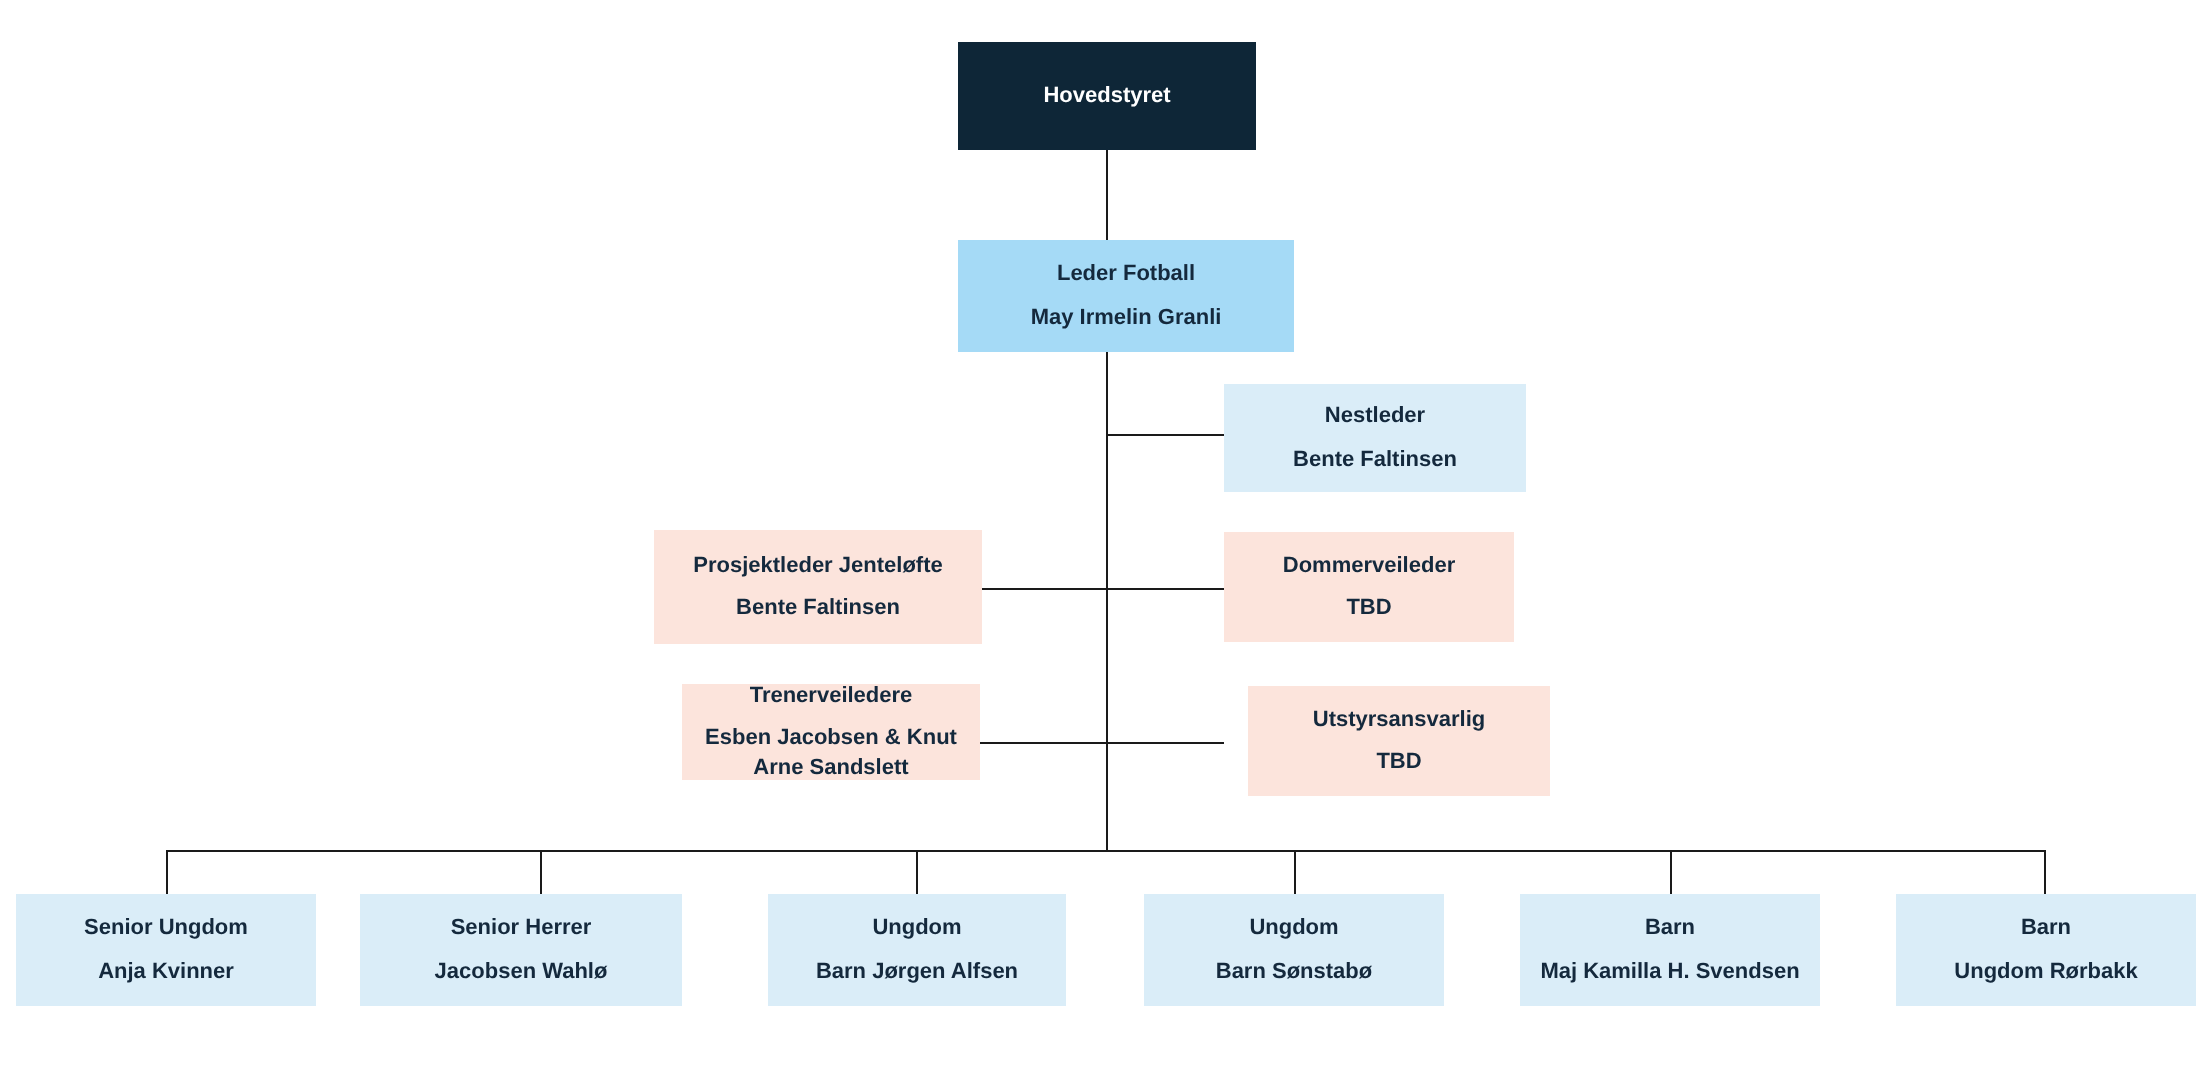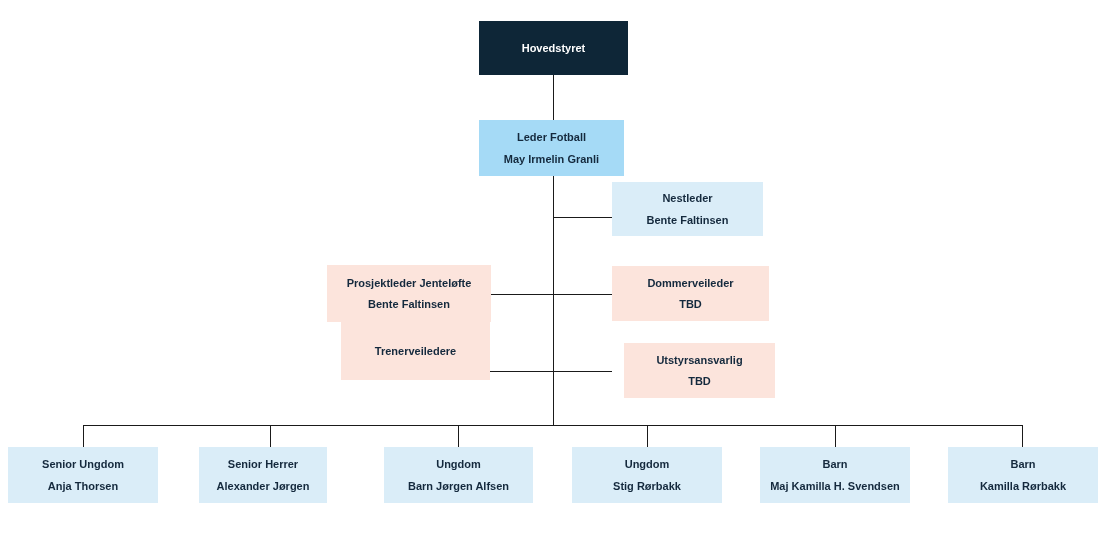--- a/index.html
+++ b/index.html
@@ -55,72 +55,73 @@
   <div class="line" style="left:270px;  top:425px; width:1px; height:22px"></div>
   <div class="line" style="left:458px;  top:425px; width:1px; height:22px"></div>
   <div class="line" style="left:647px;  top:425px; width:1px; height:22px"></div>
   <div class="line" style="left:835px;  top:425px; width:1px; height:22px"></div>
   <div class="line" style="left:1022px; top:425px; width:1px; height:22px"></div>
 
   <div class="node fill-navy" style="left:479px; top:21px; width:149px; height:54px">
     <span class="t">Hovedstyret</span>
   </div>
 
-  <div class="node fill-blue" style="left:479px; top:120px; width:145px; height:56px">
+  <div class="node fill-blue" style="left:479px; top:120px; width:168px; height:56px">
     <span class="t">Leder Fotball</span>
     <span class="n">May Irmelin Granli</span>
   </div>
 
-  <div class="node fill-pale" style="left:612px; top:182px; width:151px; height:54px">
+  <div class="node fill-pale" style="left:612px; top:192px; width:151px; height:54px">
     <span class="t">Nestleder</span>
     <span class="n">Bente Faltinsen</span>
   </div>
 
   <div class="node fill-peach" style="left:327px; top:265px; width:164px; height:57px">
     <span class="t">Prosjektleder Jenteløfte</span>
     <span class="n">Bente Faltinsen</span>
   </div>
 
-  <div class="node fill-peach" style="left:612px; top:266px; width:157px; height:55px">
+  <div class="node fill-peach" style="left:612px; top:266px; width:145px; height:55px">
     <span class="t">Dommerveileder</span>
     <span class="n">TBD</span>
   </div>
 
-  <div class="node fill-peach" style="left:341px; top:322px; width:149px; height:58px">
+  <div class="node fill-peach" style="left:341px; top:342px; width:149px; height:48px">
     <span class="t">Trenerveiledere</span>
+    <span class="n">Esben Jacobsen &amp; Knut Arne Sandslett</span>
   </div>
 
   <div class="node fill-peach" style="left:624px; top:343px; width:151px; height:55px">
     <span class="t">Utstyrsansvarlig</span>
     <span class="n">TBD</span>
   </div>
 
   <div class="node fill-pale" style="left:8px; top:447px; width:150px; height:56px">
     <span class="t">Senior Ungdom</span>
-    <span class="n">Anja Thorsen</span>
+    <span class="n">Anja Kvinner</span>
   </div>
 
-  <div class="node fill-pale" style="left:199px; top:447px; width:128px; height:56px">
+  <div class="node fill-pale" style="left:180px; top:447px; width:161px; height:56px">
     <span class="t">Senior Herrer</span>
-    <span class="n">Alexander Jørgen</span>
+    <span class="n">Jacobsen Wahlø</span>
   </div>
 
   <div class="node fill-pale" style="left:384px; top:447px; width:149px; height:56px">
     <span class="t">Ungdom</span>
     <span class="n">Barn Jørgen Alfsen</span>
   </div>
 
   <div class="node fill-pale" style="left:572px; top:447px; width:150px; height:56px">
     <span class="t">Ungdom</span>
-    <span class="n">Stig Rørbakk</span>
+    <span class="n">Barn Sønstabø</span>
   </div>
 
   <div class="node fill-pale" style="left:760px; top:447px; width:150px; height:56px">
     <span class="t">Barn</span>
     <span class="n">Maj Kamilla H. Svendsen</span>
   </div>
 
   <div class="node fill-pale" style="left:948px; top:447px; width:150px; height:56px">
     <span class="t">Barn</span>
-    <span class="n">Kamilla Rørbakk</span>
+    <span class="n">Ungdom Rørbakk</span>
   </div>
 
 </div>
 
 </body></html>

